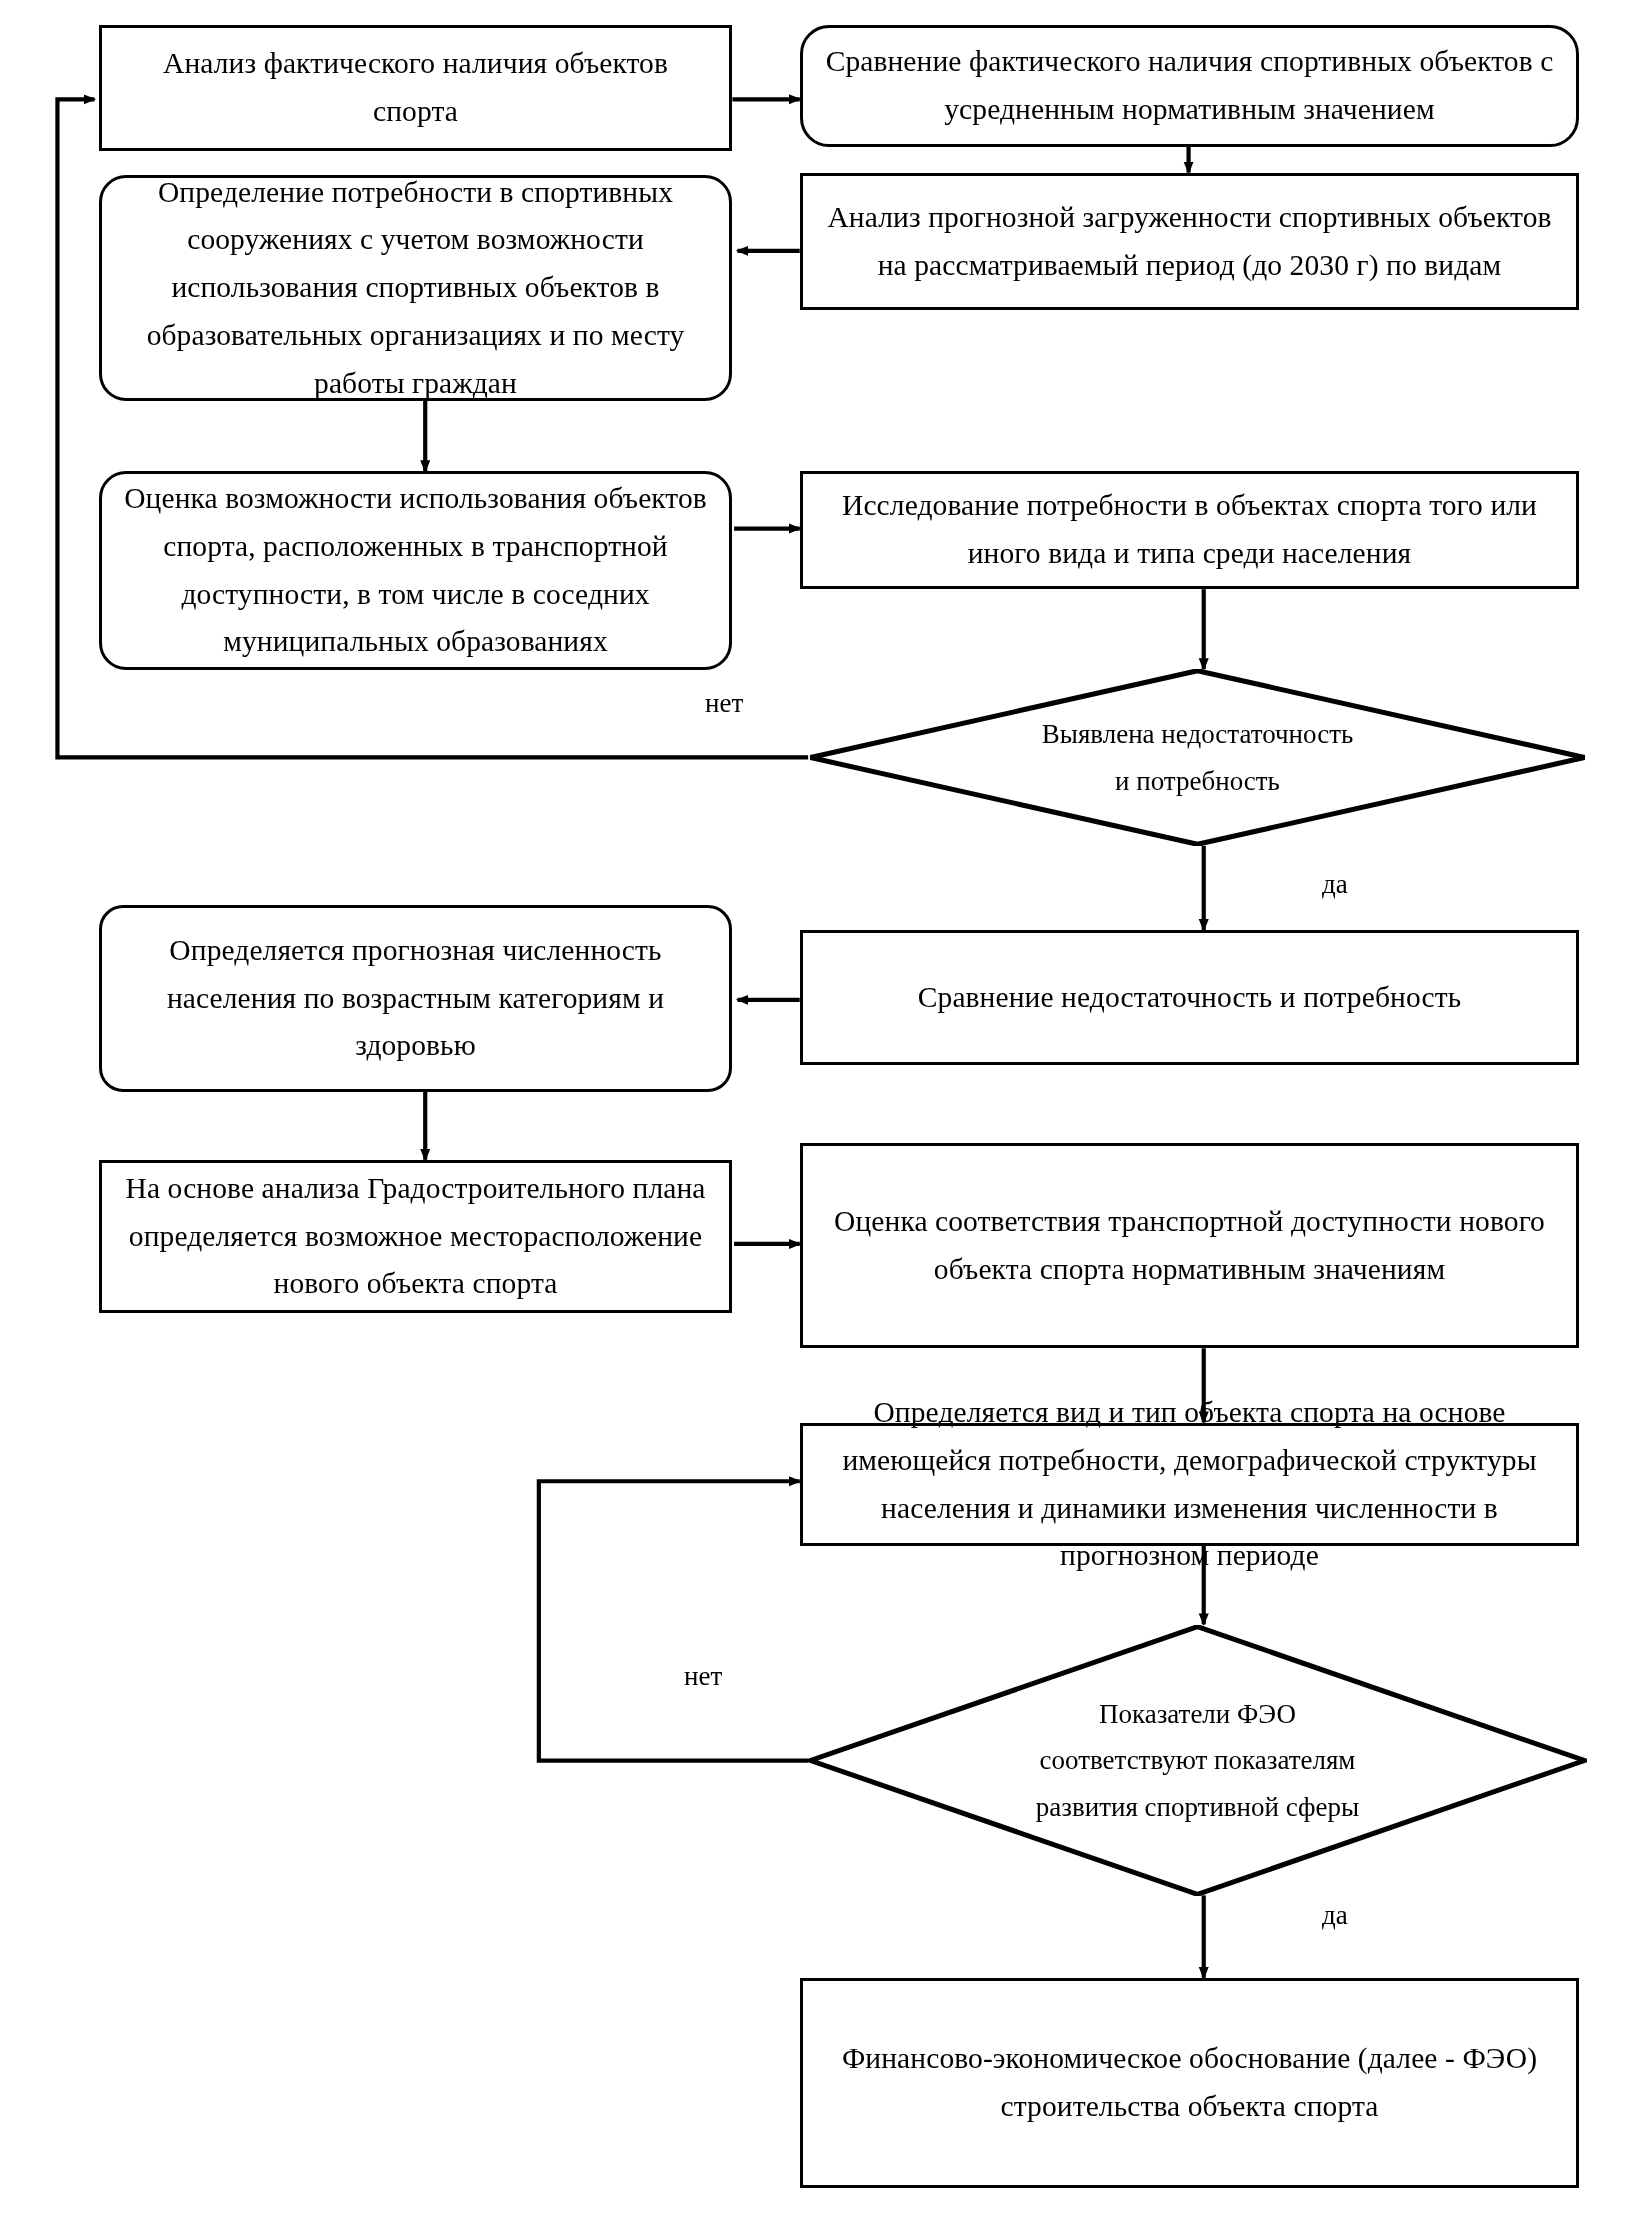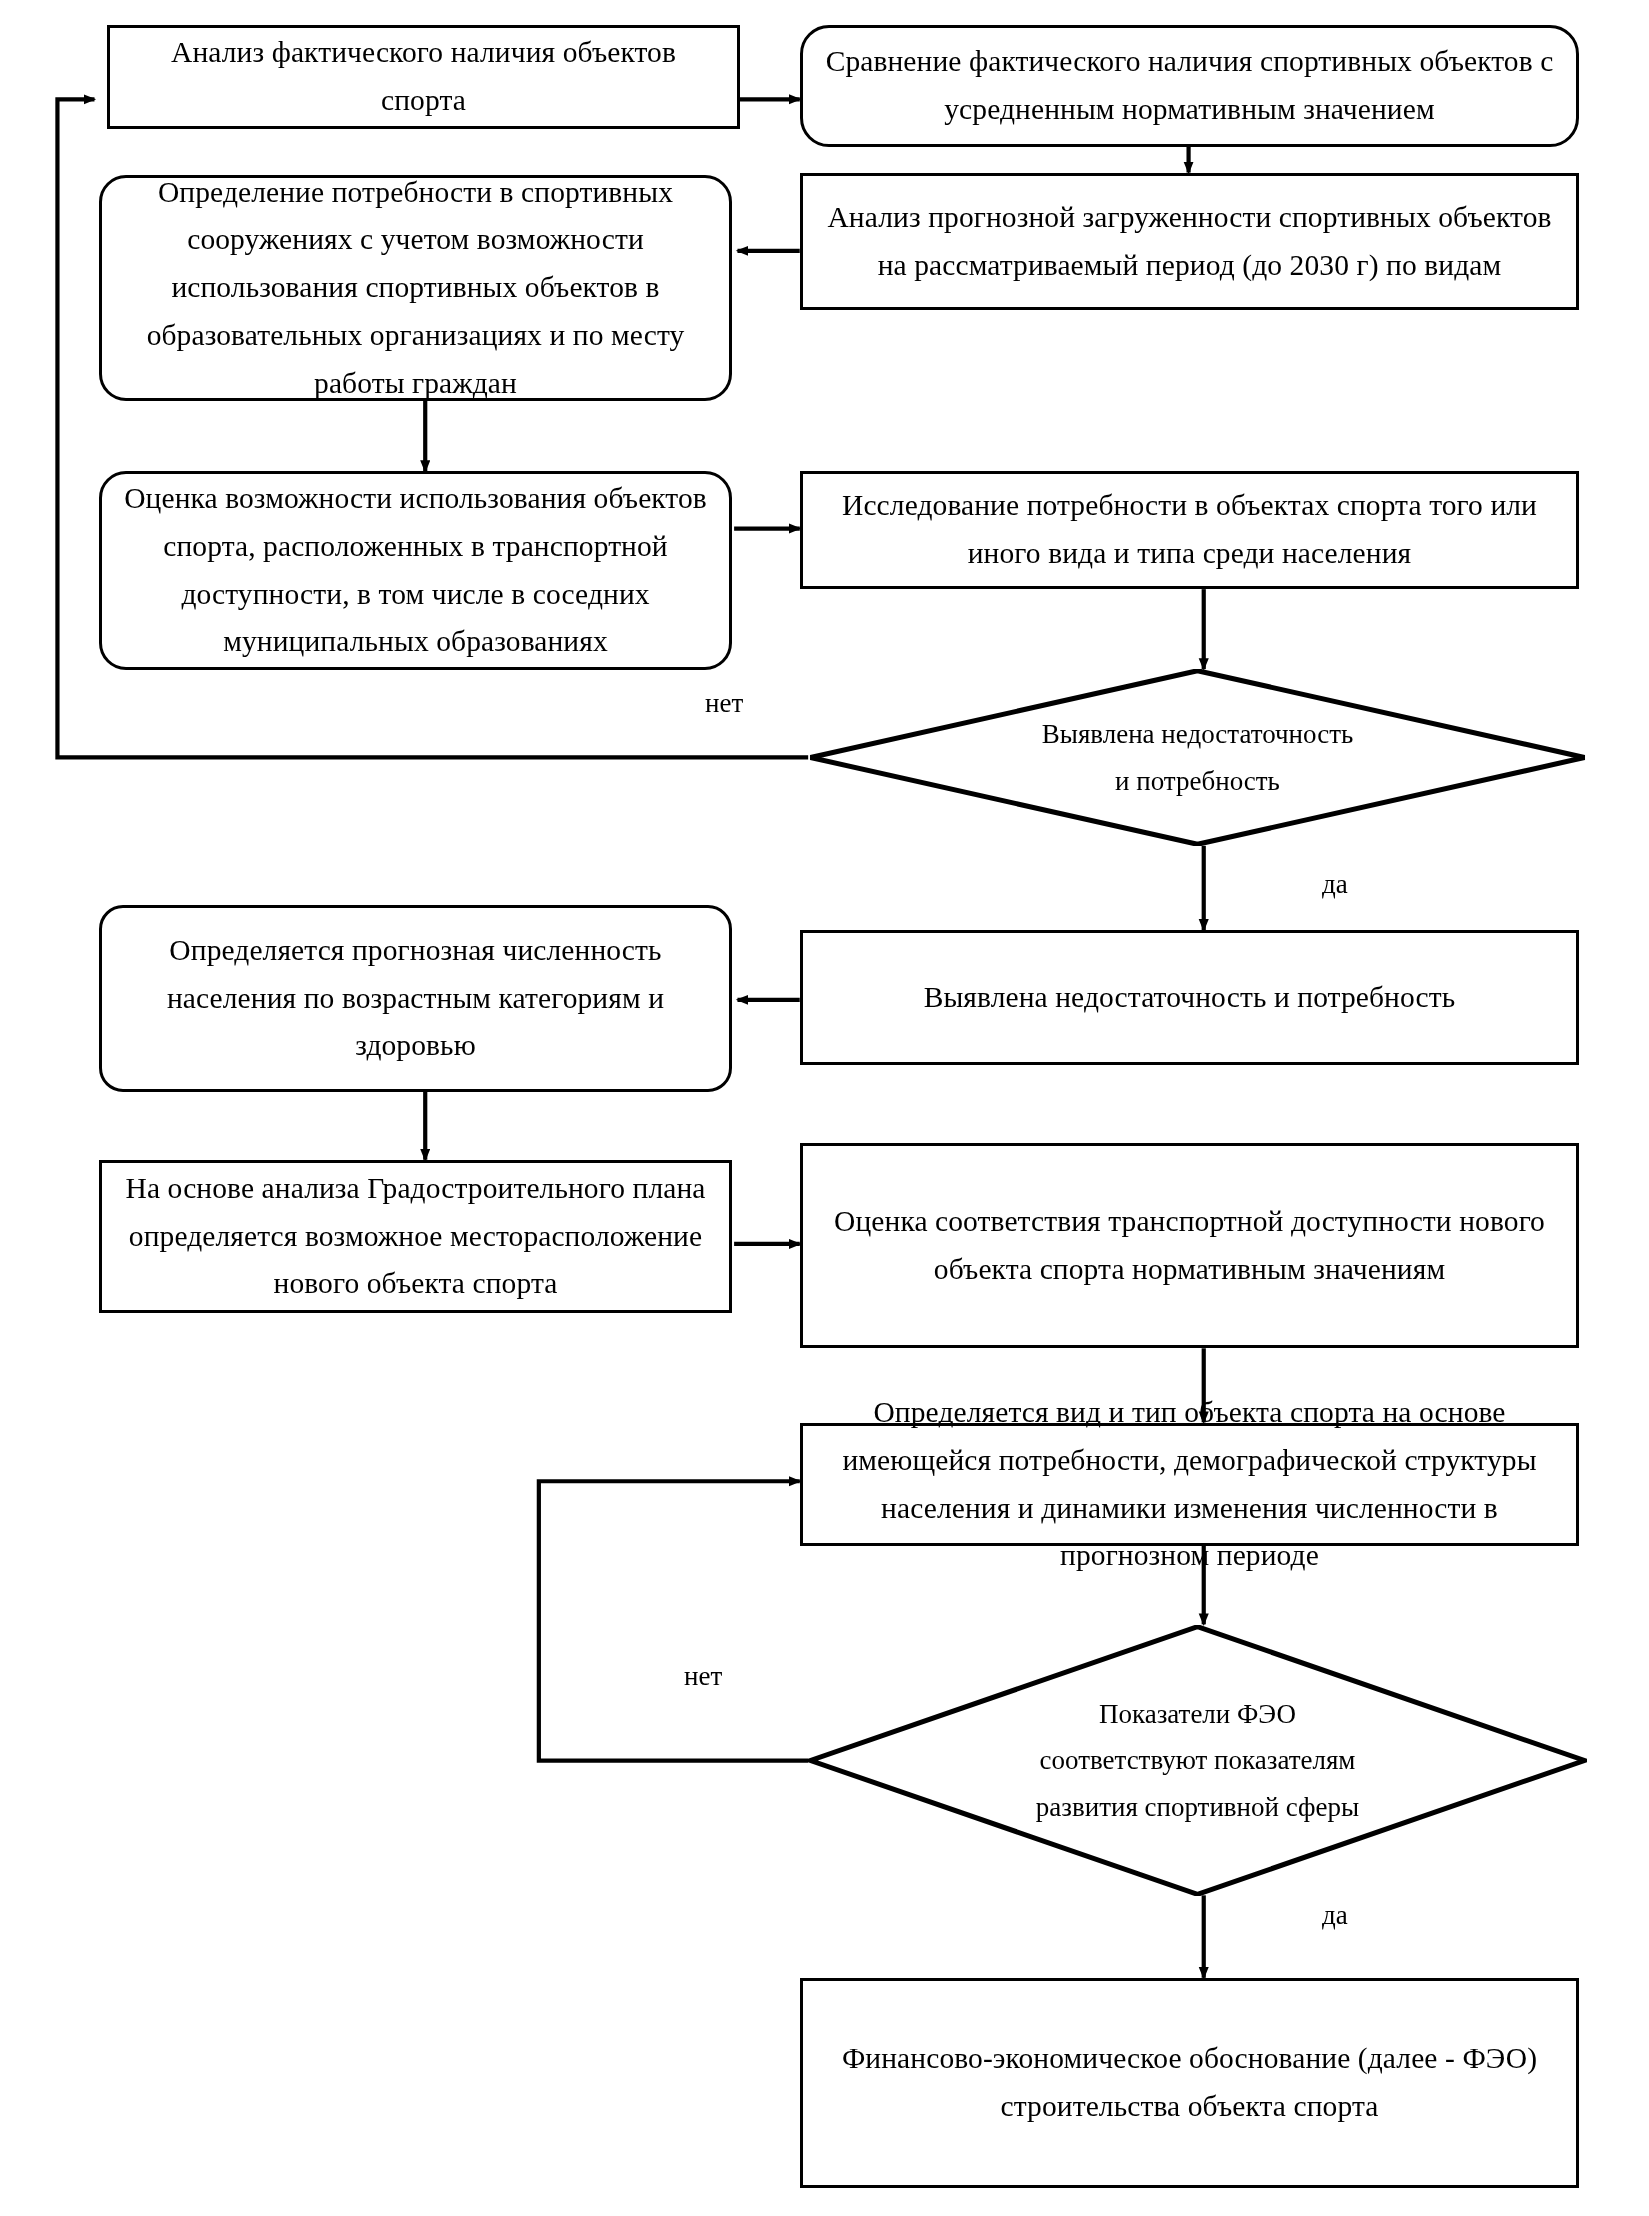--- a/index.html
+++ b/index.html
@@ -106,21 +106,21 @@
 
     <path d="M 1430,1602 L 1430,1690" stroke="#000" stroke-width="5" fill="none" marker-end="url(#ah)"></path>
 
     <path d="M 1430,1836 L 1430,1930" stroke="#000" stroke-width="5" fill="none" marker-end="url(#ah)"></path>
 
     <path d="M 960,2092 L 640,2092 L 640,1760 L 950,1760" stroke="#000" stroke-width="5" fill="none" marker-end="url(#ah)"></path>
 
     <path d="M 1430,2252 L 1430,2350" stroke="#000" stroke-width="5" fill="none" marker-end="url(#ah)"></path>
   </svg>
 
-  <div class="node box" style="left:107px; top:25px; width:633px; height:104px;">
+  <div class="node box" style="left:99px; top:25px; width:633px; height:126px;">
     <div class="txt">Анализ фактического наличия  объектов спорта</div>
   </div>
 
   <div class="node box" style="left:800px; top:25px; width:779px; height:122px;border-radius:29px;">
     <div class="txt">Сравнение фактического наличия спортивных объектов с усредненным нормативным значением</div>
   </div>
 
   <div class="node box" style="left:800px; top:173px; width:779px; height:137px;">
     <div class="txt">Анализ прогнозной загруженности спортивных объектов на рассматриваемый период (до 2030 г) по видам</div>
   </div>
@@ -144,21 +144,21 @@
     <div class="txt">
       <div>Выявлена недостаточность</div>
       <div>и потребность</div>
     </div>
   </div>
 
   <div class="edgelabel" style="left:705px; top:689px;">нет</div>
   <div class="edgelabel" style="left:1322px; top:870px;">да</div>
 
   <div class="node box" style="left:800px; top:930px; width:779px; height:135px;">
-    <div class="txt">Выявлена недостаточность и потребность</div>
+    <div class="txt">Сравнение недостаточность и потребность</div>
   </div>
 
   <div class="node box" style="left:99px; top:905px; width:633px; height:187px;border-radius:24px;">
     <div class="txt">Определяется прогнозная численность населения по возрастным категориям и здоровью</div>
   </div>
 
   <div class="node box" style="left:99px; top:1160px; width:633px; height:153px;">
     <div class="txt">На основе анализа Градостроительного плана определяется возможное месторасположение нового объекта спорта</div>
   </div>
 

